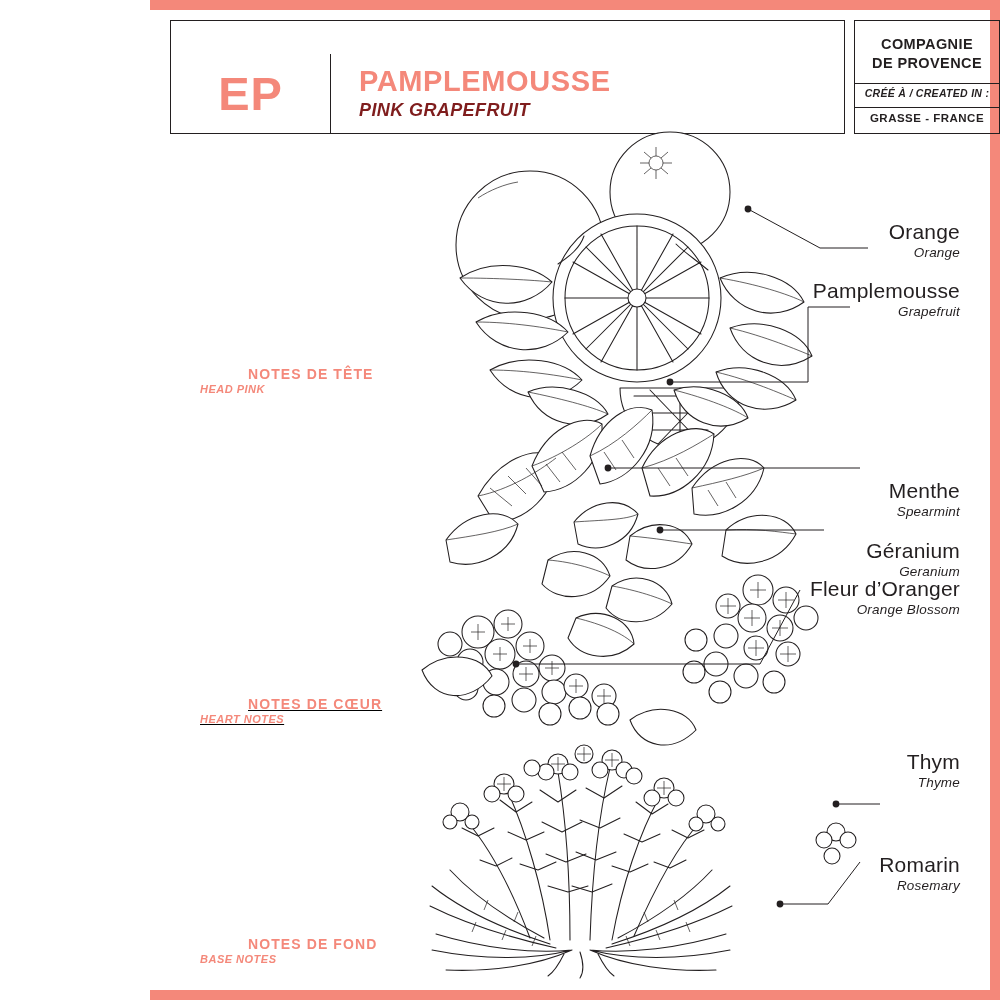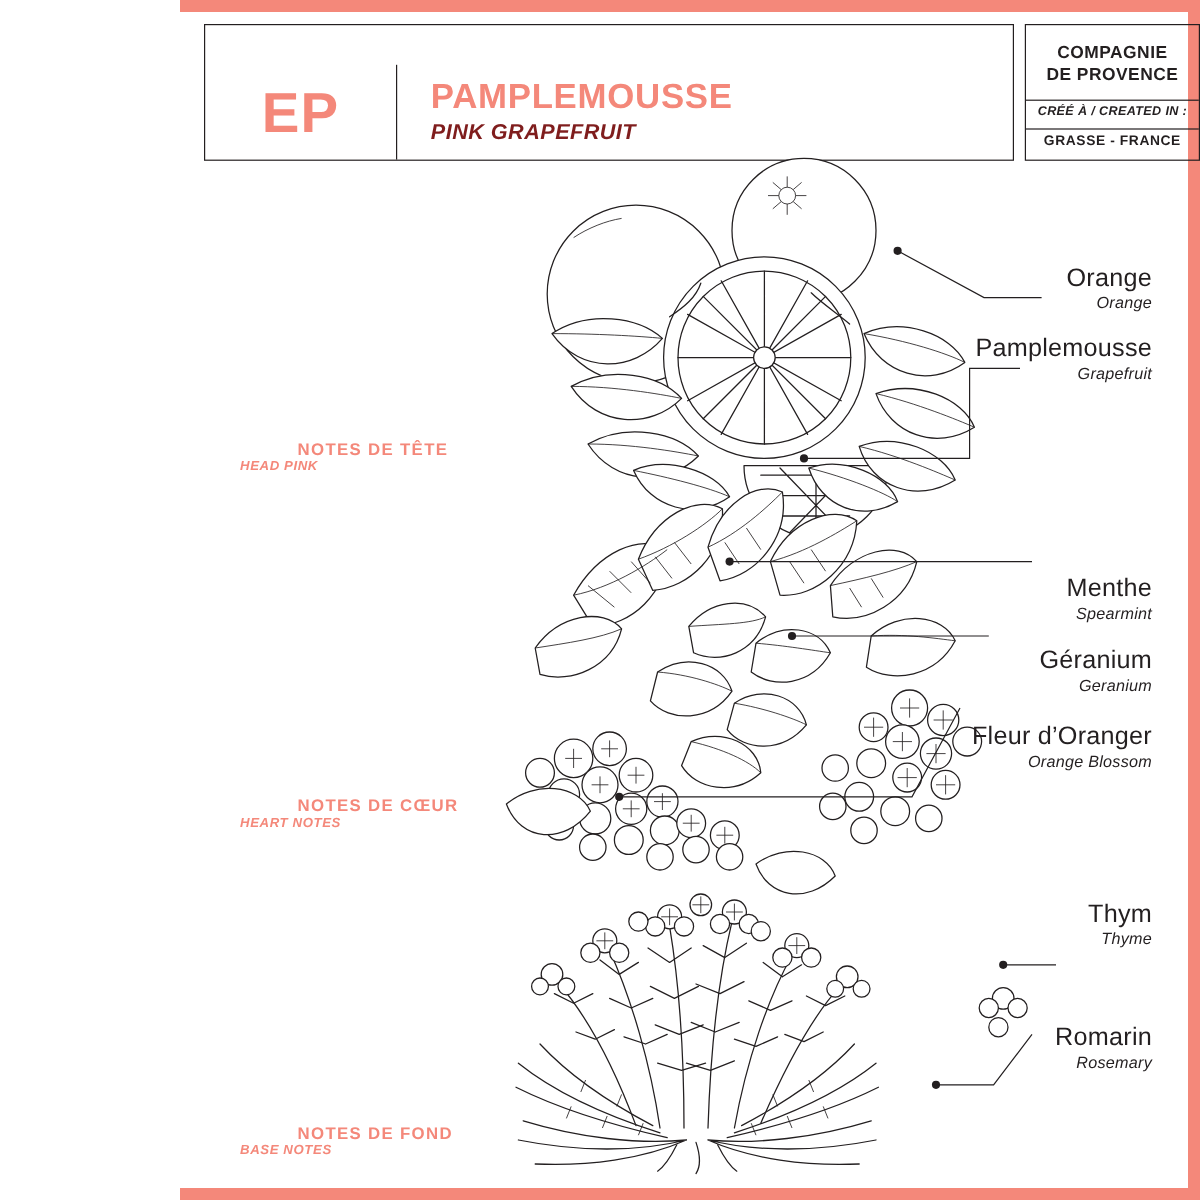--- a/index.html
+++ b/index.html
@@ -492,21 +492,21 @@
       <g>
         <circle class="dot" cx="620" cy="884" r="3.4"></circle>
         <path class="ln" d="M620 884 L668 884 L700 842"></path>
       </g>
     </svg>
 
     <div class="group-label" style="left: 40px; top: 346px;">
       <div class="group-fr">NOTES DE TÊTE</div>
       <div class="group-en">HEAD PINK</div>
     </div>
-    <div class="group-label" style="left: 40px; top: 643px;">
+    <div class="group-label" style="left: 40px; top: 676px; text-decoration: underline;">
       <div class="group-fr">NOTES DE CŒUR</div>
       <div class="group-en">HEART NOTES</div>
     </div>
     <div class="group-label" style="left: 40px; top: 916px;">
       <div class="group-fr">NOTES DE FOND</div>
       <div class="group-en">BASE NOTES</div>
     </div>
 
     <div class="callout" style="right: 20px; top: 200px;">
       <div class="callout-fr">Orange</div>
@@ -517,21 +517,21 @@
       <div class="callout-en">Grapefruit</div>
     </div>
     <div class="callout" style="right: 20px; top: 459px;">
       <div class="callout-fr">Menthe</div>
       <div class="callout-en">Spearmint</div>
     </div>
     <div class="callout" style="right: 20px; top: 519px;">
       <div class="callout-fr">Géranium</div>
       <div class="callout-en">Geranium</div>
     </div>
-    <div class="callout" style="right: 20px; top: 582px;">
+    <div class="callout" style="right: 20px; top: 557px;">
       <div class="callout-fr">Fleur d’Oranger</div>
       <div class="callout-en">Orange Blossom</div>
     </div>
     <div class="callout" style="right: 20px; top: 730px;">
       <div class="callout-fr">Thym</div>
       <div class="callout-en">Thyme</div>
     </div>
     <div class="callout" style="right: 20px; top: 833px;">
       <div class="callout-fr">Romarin</div>
       <div class="callout-en">Rosemary</div>

